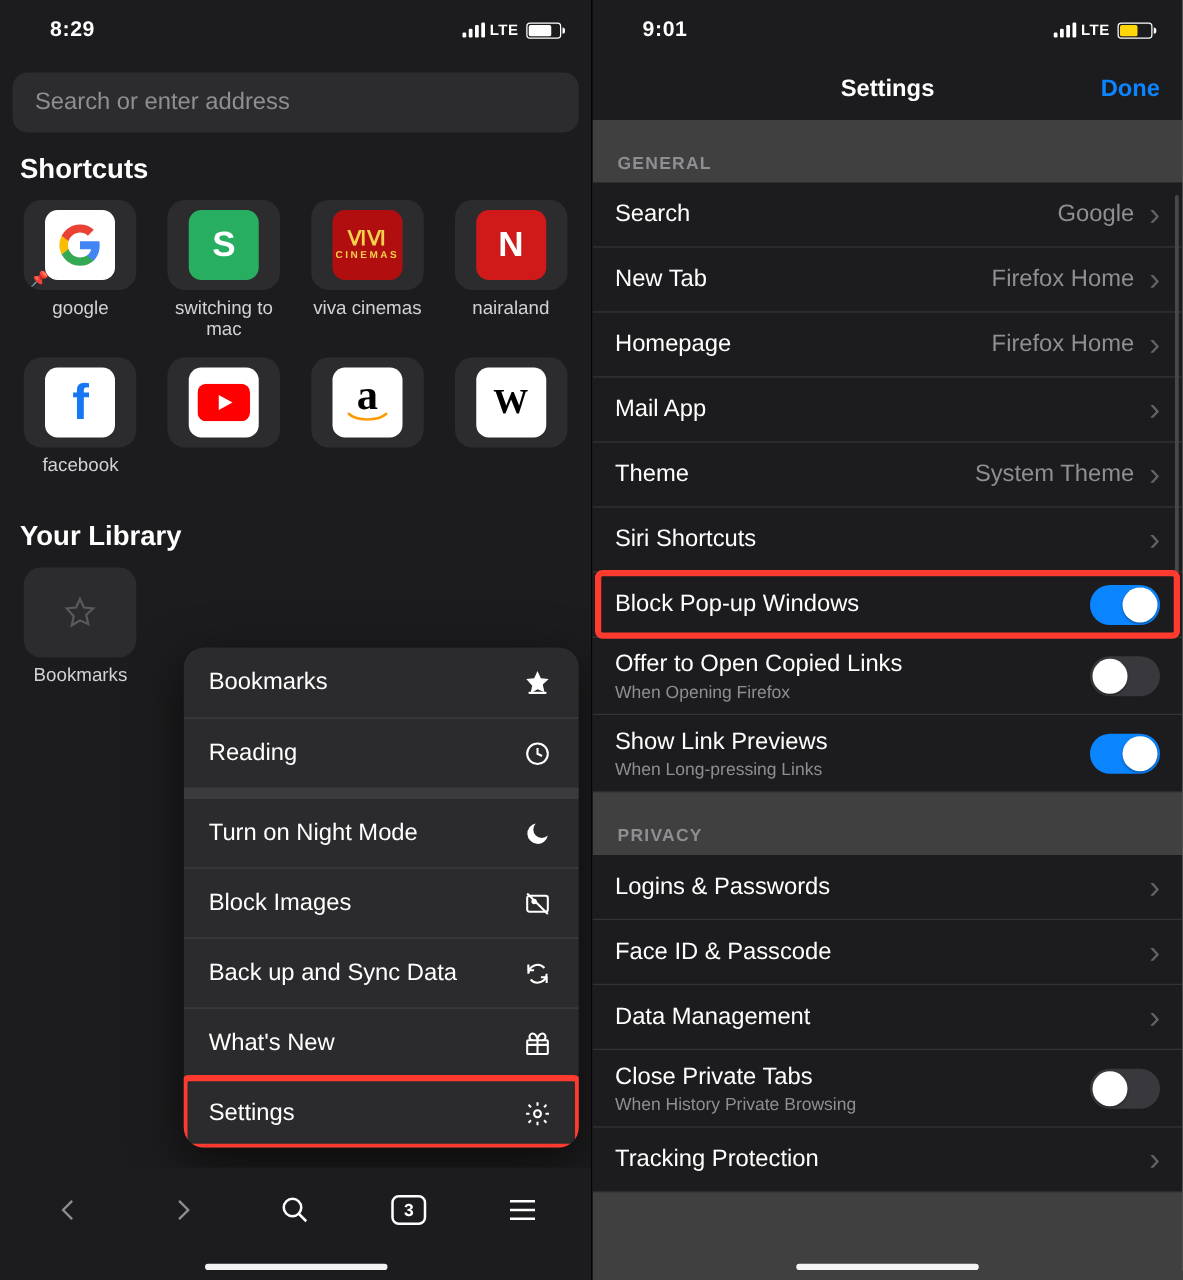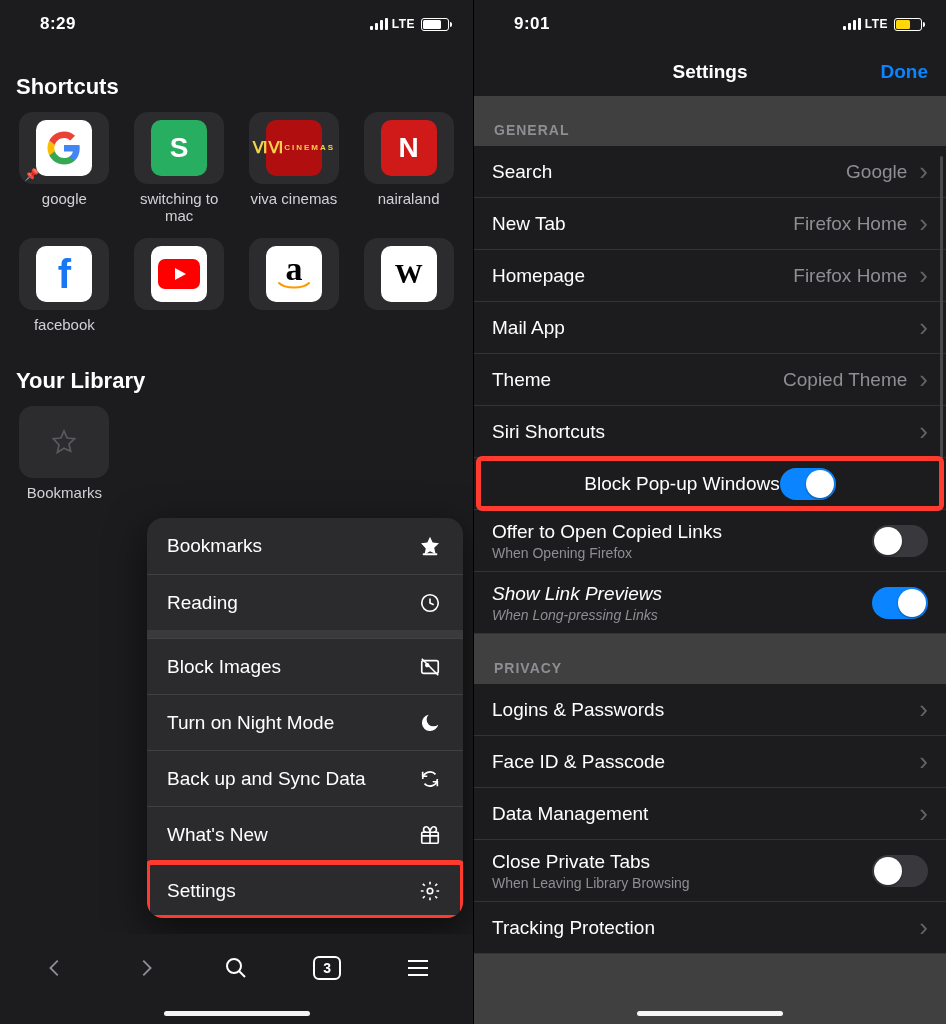--- a/index.html
+++ b/index.html
@@ -25,21 +25,21 @@
     .section-title { font-size:22px; font-weight:700; margin:16px 0 6px 6px; color:#fff;}
     .grid { display:grid; grid-template-columns:repeat(4, 1fr); gap:6px; }
     .shortcut { display:flex; flex-direction:column; align-items:center; text-align:center; color:#d1d1d6; font-size:15px; gap:6px; padding-top:6px; position:relative;}
     .tilewrap { width:90px; height:72px; background:#2c2c2e; border-radius:14px; display:flex; align-items:center; justify-content:center;}
     .tile { width:56px; height:56px; border-radius:10px; display:flex; align-items:center; justify-content:center; font-size:28px; font-weight:700;}
     .lbl { line-height:1.15; min-height:36px;}
     .pin { position:absolute; left:14px; top:62px; color:#fff; font-size:12px;}
     
     .g  { background:#fff; }
     .s  { background:#27ae60; color:#fff;}
-    .vc { background:#b10f0f; color:#f3d14a; font-size:16px; font-weight:800; line-height:0.9; display:flex; }
+    .vc { background:#b10f0f; color:#f3d14a; font-size:16px; font-weight:800; line-height:0.9; display:flex; flex-direction:column;}
     .n  { background:#d01919; color:#fff;}
     .fb { background:#fff;}
     .yt { background:#fff;}
     .am { background:#fff; color:#000; font-family:Georgia,serif; font-size:34px;}
     .wp { background:#fff; color:#000; font-family:"Times New Roman",serif;}
     .library-tile { width:90px; height:72px; background:#2c2c2e; border-radius:14px; display:flex; align-items:center; justify-content:center; color:#5a5a5e;}
     
     .menu { position:absolute; right:10px; bottom:106px; width:316px; background:#2b2b2d; border-radius:16px; overflow:hidden; box-shadow:0 12px 40px rgba(0,0,0,0.6);}
     .menu-item { display:flex; align-items:center; justify-content:space-between; padding:0 20px; height:56px; color:#fff; font-size:19px; border-top:0.5px solid rgba(255,255,255,0.10);}
     .menu-item:first-child{border-top:none;}
@@ -61,21 +61,21 @@
     .row .main { display:flex; flex-direction:column; gap:2px;}
     .row .label { font-size:19px; color:#fff;}
     .row .sub { font-size:14px; color:#8e8e93;}
     .row .value { color:#8e8e93; font-size:19px; margin-right:6px;}
     .row .tail { display:flex; align-items:center; gap:6px;}
     .chev { color:#636366; font-size:26px; font-weight:300;}
     .toggle { width:56px; height:32px; border-radius:16px; position:relative; background:#39393d;}
     .toggle.on{background:#0a84ff;}
     .toggle .knob{position:absolute;top:2px;width:28px;height:28px;background:#fff;border-radius:50%;box-shadow:0 1px 2px rgba(0,0,0,.4);}
     .toggle.on .knob{right:2px;} .toggle.off .knob{left:2px;}
-    .row.hl { position:relative;justify-content:center;}
+    .row.hl { position:relative;}
     .row.hl::after{content:"";position:absolute;inset:-2px 2px;border:5px solid #ff3b30;border-radius:6px;pointer-events:none;}
     .scroll-ind{position:absolute;right:3px;top:60px;width:3px;height:320px;background:#48484a;border-radius:2px;}
     .fblogo{color:#1877f2;font-size:40px;font-weight:800;font-family:Arial;}
     svg { display:block;}
   </style>
 </head>
 <body>
 
 <div class="stage">
 
@@ -89,20 +89,23 @@
             <span></span>
             <span></span>
           </div>
         <span>LTE</span>
         <div class="batt white">
             <div class="lvl"></div>
           </div>
       </div>
     </div>
     <div class="left-body">
+      <div class="searchbar">
+        <span>Search or enter address</span>
+      </div>
       <div class="section-title">Shortcuts</div>
       <div class="grid">
         <div class="shortcut">
           <div class="tilewrap">
               <div class="tile g">
             <svg width="36" height="36" viewBox="0 0 48 48">
                   <path fill="#4285F4" d="M45 24.5c0-1.6-.1-3.1-.4-4.5H24v8.5h11.8c-.5 2.8-2 5.1-4.4 6.7v5.5h7.1C42.6 36.8 45 31.2 45 24.5z"></path>
                   <path fill="#34A853" d="M24 46c5.9 0 10.9-2 14.5-5.3l-7.1-5.5c-2 1.3-4.5 2.1-7.4 2.1-5.7 0-10.5-3.8-12.2-9H4.5v5.7C8.1 41 15.4 46 24 46z"></path>
                   <path fill="#FBBC05" d="M11.8 28.3c-.4-1.3-.7-2.7-.7-4.3s.3-3 .7-4.3v-5.7H4.5C3 17 2 20.4 2 24s1 7 2.5 10l7.3-5.7z"></path>
                   <path fill="#EA4335" d="M24 10.7c3.2 0 6.1 1.1 8.4 3.3l6.3-6.3C34.8 4 29.9 2 24 2 15.4 2 8.1 7 4.5 14l7.3 5.7c1.7-5.2 6.5-9 12.2-9z"></path>
@@ -196,34 +199,34 @@
           <span>Reading</span>
           <span class="mi-icon">
             <svg width="22" height="22" viewBox="0 0 24 24" fill="none" stroke="#fff" stroke-width="1.8">
               <circle cx="12" cy="12" r="9"></circle>
               <path d="M12 7v5l4 2"></path>
             </svg>
           </span>
         </div>
         <div class="menu-divider"></div>
         <div class="menu-item">
+          <span>Turn on Night Mode</span>
+          <span class="mi-icon">
+            <svg width="22" height="22" viewBox="0 0 24 24" fill="#fff">
+              <path d="M21 13.5A9 9 0 1110.5 3 7 7 0 0021 13.5z"></path>
+            </svg>
+          </span>
+        </div>
+        <div class="menu-item">
           <span>Block Images</span>
           <span class="mi-icon">
             <svg width="22" height="22" viewBox="0 0 24 24" fill="none" stroke="#fff" stroke-width="1.8">
               <rect x="3" y="5" width="18" height="14" rx="2"></rect>
               <circle cx="9" cy="10" r="1.5" fill="#fff"></circle>
               <path d="M3 3l18 18"></path>
-            </svg>
-          </span>
-        </div>
-        <div class="menu-item">
-          <span>Turn on Night Mode</span>
-          <span class="mi-icon">
-            <svg width="22" height="22" viewBox="0 0 24 24" fill="#fff">
-              <path d="M21 13.5A9 9 0 1110.5 3 7 7 0 0021 13.5z"></path>
             </svg>
           </span>
         </div>
         <div class="menu-item">
           <span>Back up and Sync Data</span>
           <span class="mi-icon">
             <svg width="22" height="22" viewBox="0 0 24 24" fill="none" stroke="#fff" stroke-width="1.8">
               <path d="M20 12a8 8 0 01-14 5M4 12a8 8 0 0114-5"></path>
               <path d="M4 4v5h5M20 20v-5h-5"></path>
             </svg>
@@ -334,21 +337,21 @@
           </div>
           <div class="tail">
             <span class="chev">›</span>
           </div>
         </div>
         <div class="row">
           <div class="main">
             <span class="label">Theme</span>
           </div>
           <div class="tail">
-            <span class="value">Copied Theme</span>
+            <span class="value">System Theme</span>
             <span class="chev">›</span>
           </div>
         </div>
         <div class="row">
           <div class="main">
             <span class="label">Siri Shortcuts</span>
           </div>
           <div class="tail">
             <span class="chev">›</span>
           </div>
@@ -367,21 +370,21 @@
           <div class="main">
             <span class="label">Offer to Open Copied Links</span>
             <span class="sub">When Opening Firefox</span>
           </div>
           <div class="tail">
             <div class="toggle off">
               <div class="knob"></div>
             </div>
           </div>
         </div>
-        <div class="row" style="min-height: 62px; padding-top: 8px; padding-bottom: 8px; font-style: italic;">
+        <div class="row" style="min-height: 62px; padding-top: 8px; padding-bottom: 8px;">
           <div class="main">
             <span class="label">Show Link Previews</span>
             <span class="sub">When Long-pressing Links</span>
           </div>
           <div class="tail">
             <div class="toggle on">
               <div class="knob"></div>
             </div>
           </div>
         </div>
@@ -406,21 +409,21 @@
           <div class="main">
             <span class="label">Data Management</span>
           </div>
           <div class="tail">
             <span class="chev">›</span>
           </div>
         </div>
         <div class="row" style="min-height: 62px; padding-top: 8px; padding-bottom: 8px;">
           <div class="main">
             <span class="label">Close Private Tabs</span>
-            <span class="sub">When Leaving Library Browsing</span>
+            <span class="sub">When History Private Browsing</span>
           </div>
           <div class="tail">
             <div class="toggle off">
               <div class="knob"></div>
             </div>
           </div>
         </div>
         <div class="row">
           <div class="main">
             <span class="label">Tracking Protection</span>

